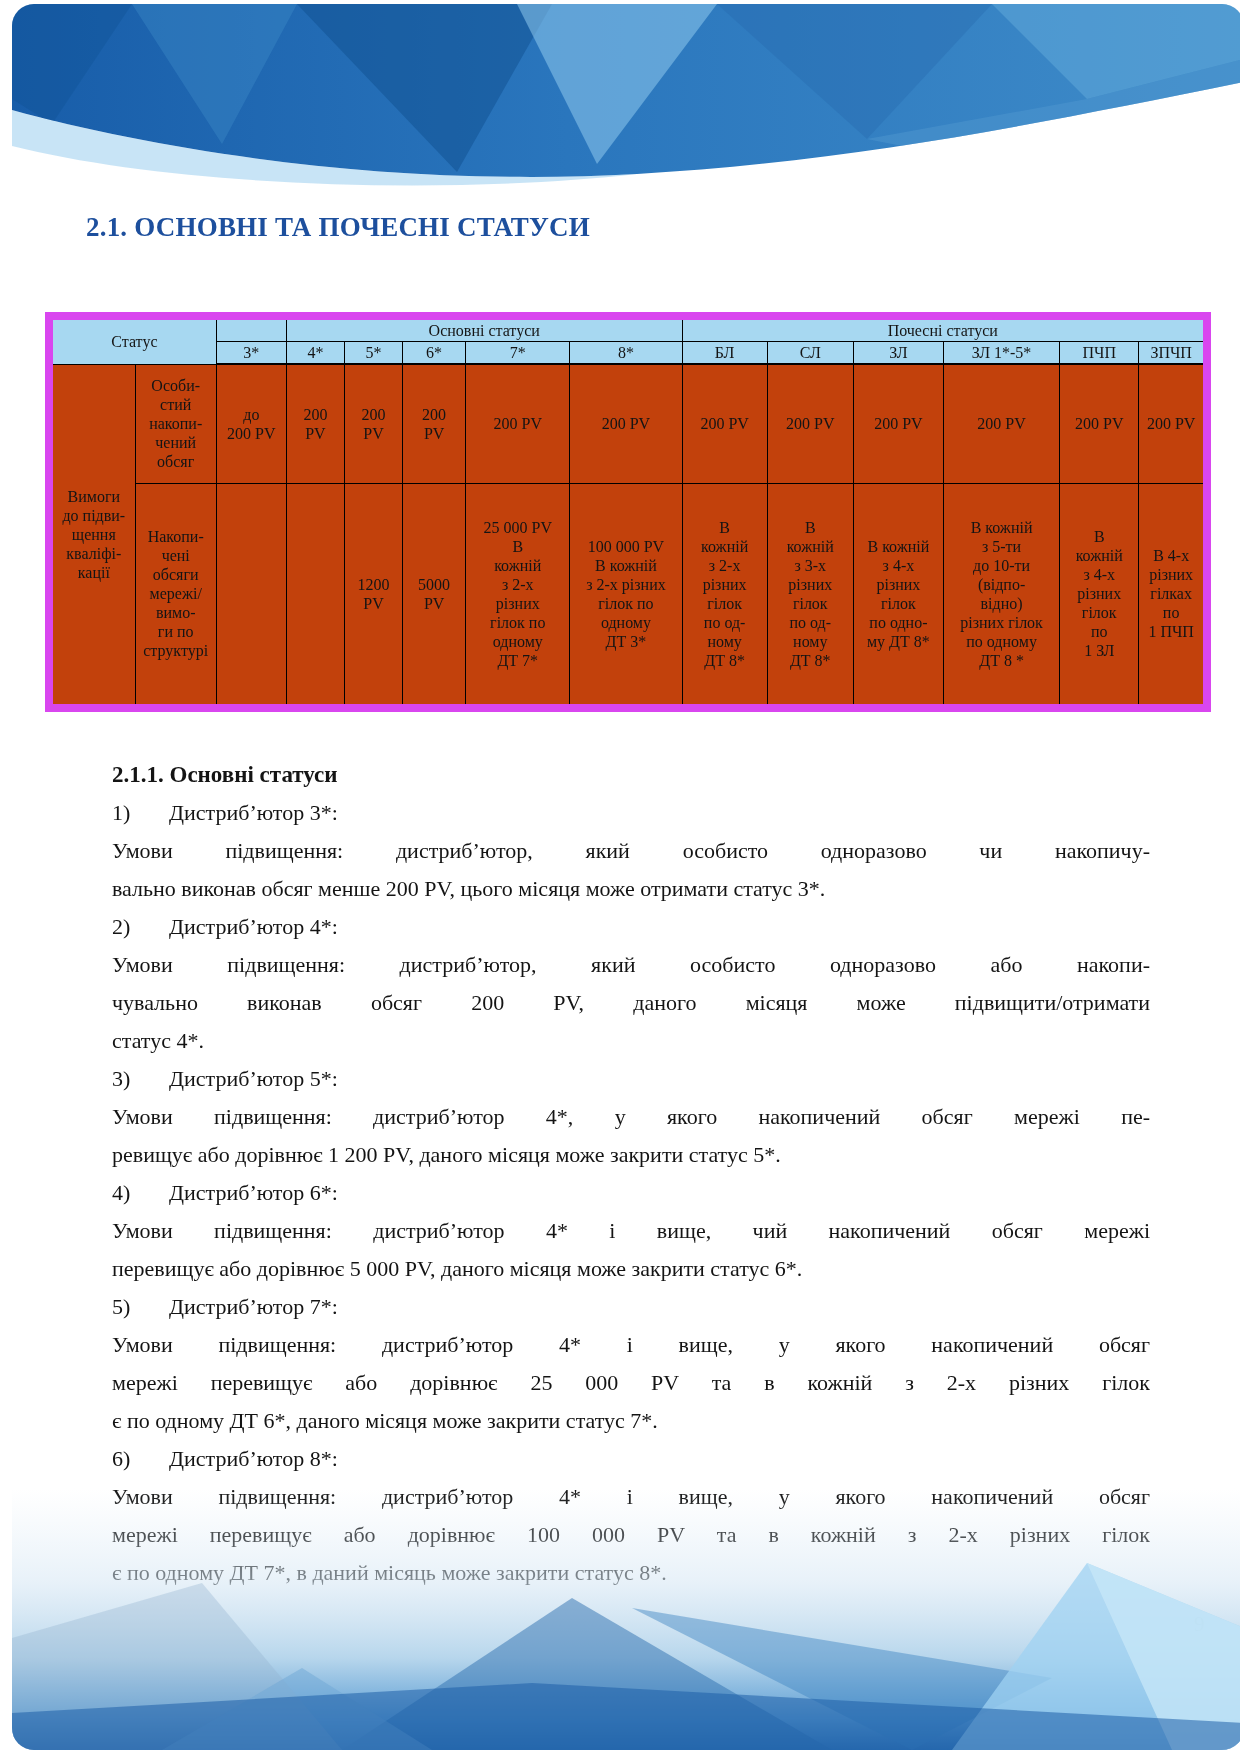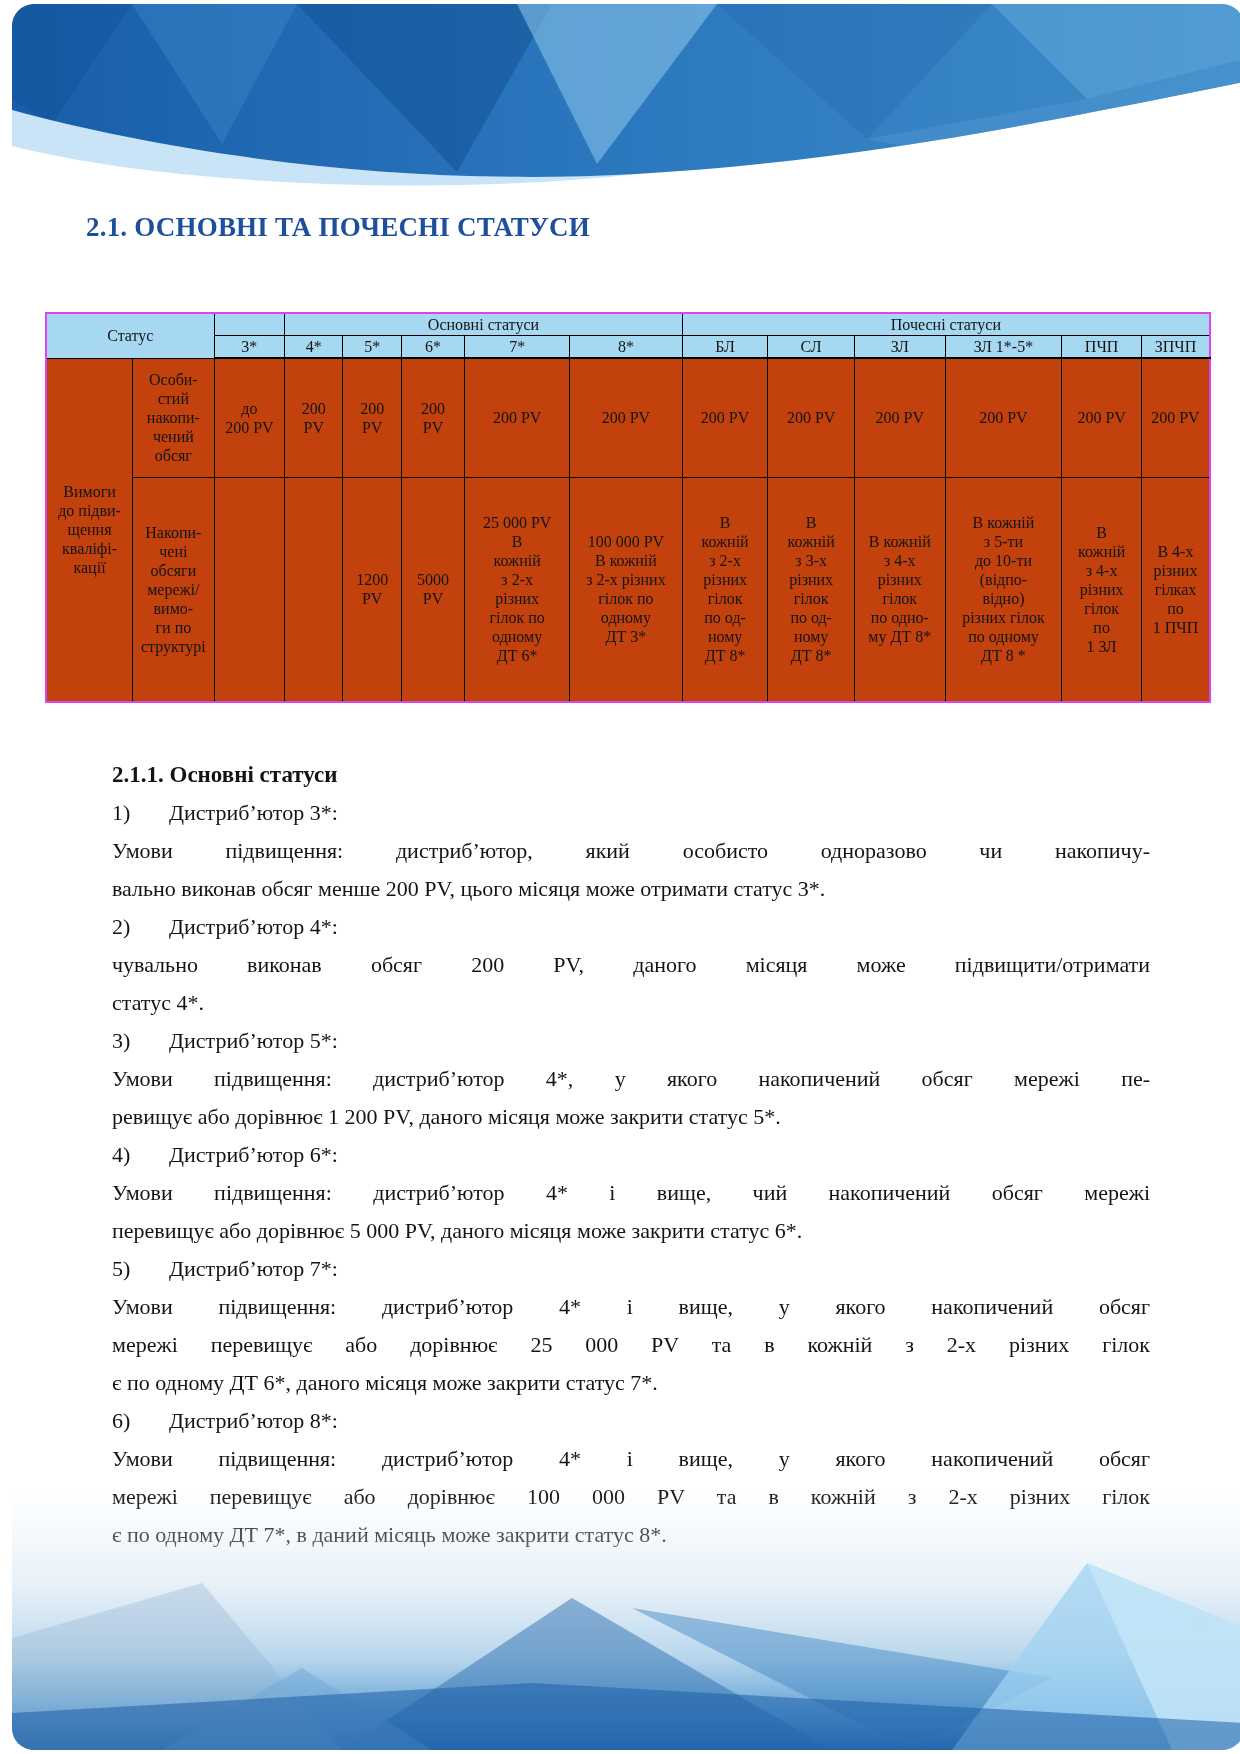--- a/index.html
+++ b/index.html
@@ -21,21 +21,21 @@
   table.status{position:absolute;left:37px;top:312px;width:1166px;
                border-collapse:collapse;table-layout:fixed;}
   table.status th,table.status td{border:1px solid #000;padding:1px 2px;
                text-align:center;vertical-align:middle;
                font-size:16px;line-height:19px;white-space:pre-line;font-weight:normal;}
   table.status thead th{background:#a7d8f1;}
   table.status tr.hr1{height:22px;}
   table.status tr.hr2{height:22px;}
   table.status tr.r1{height:119px;}
   table.status tr.r2{height:225px;}
-  table.status{border:2px solid #d946ef;}
+  table.status{border:8px solid #d946ef;}
   table.status thead tr.hr2 th{border-bottom:2px solid #000;}
   table.status td.cell{background:#c2410c;}
 
   
   .content{position:absolute;left:104px;top:756px;width:1038px;font-size:22px;color:#141414;}
   .content h2{margin:0;font-size:23px;font-weight:bold;line-height:38px;}
   .item-title{line-height:38px;}
   .item-title .num{display:inline-block;width:57px;}
   .jline{line-height:38px;text-align:justify;text-align-last:justify;-moz-text-align-last:justify;}
   .lline{line-height:38px;text-align:left;}
@@ -157,21 +157,21 @@
 PV</td>
         <td class="cell">5000
 PV</td>
         <td class="cell">25 000 PV
 В
 кожній
 з 2-х
 різних
 гілок по
 одному
-ДТ 6*</td>
+ДТ 7*</td>
         <td class="cell">100 000 PV
 В кожній
 з 2-х різних
 гілок по
 одному
 ДТ 3*</td>
         <td class="cell">В
 кожній
 з 2-х
 різних
@@ -221,20 +221,21 @@
     <h2>2.1.1. Основні статуси</h2>
 
     <div class="item">
       <div class="item-title"><span class="num">1)</span><span>Дистриб’ютор 3*:</span></div>
       <div class="jline">Умови підвищення: дистриб’ютор, який особисто одноразово чи накопичу-</div>
       <div class="lline">вально виконав обсяг менше 200 PV, цього місяця може отримати статус 3*.</div>
     </div>
 
     <div class="item">
       <div class="item-title"><span class="num">2)</span><span>Дистриб’ютор 4*:</span></div>
+      <div class="jline">Умови підвищення: дистриб’ютор, який особисто одноразово або накопи-</div>
       <div class="jline">чувально виконав обсяг 200 PV, даного місяця може підвищити/отримати</div>
       <div class="lline">статус 4*.</div>
     </div>
 
     <div class="item">
       <div class="item-title"><span class="num">3)</span><span>Дистриб’ютор 5*:</span></div>
       <div class="jline">Умови підвищення: дистриб’ютор 4*, у якого накопичений обсяг мережі пе-</div>
       <div class="lline">ревищує або дорівнює 1 200 PV, даного місяця може закрити статус 5*.</div>
     </div>
 

